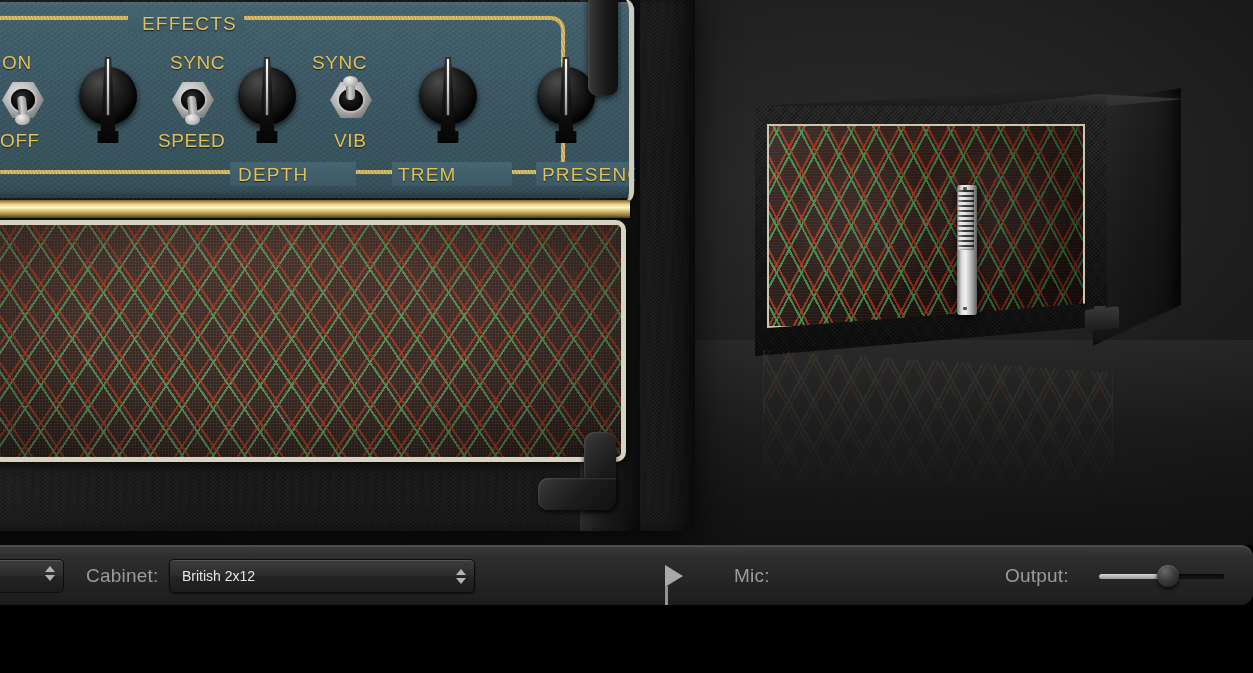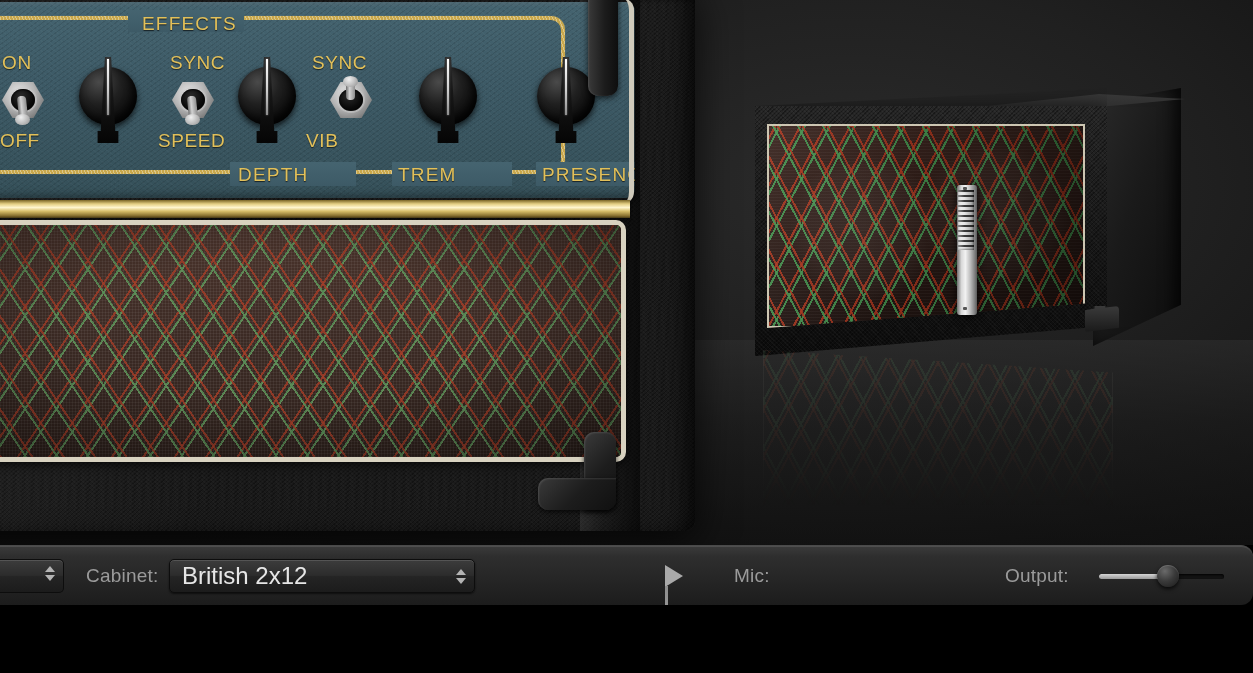--- a/index.html
+++ b/index.html
@@ -297,21 +297,21 @@
     color:#9b9b9b; font-size:19px; letter-spacing:.2px; white-space:nowrap;
   }
   .popup{
     position:relative; display:flex; align-items:center; justify-content:space-between;
     height:34px; border-radius:5px;
     background:linear-gradient(180deg,#3c3c3c 0%, #2c2c2c 48%, #242424 52%, #1c1c1c 100%);
     border:1px solid #0d0d0d;
     box-shadow:inset 0 1px 0 rgba(255,255,255,.13), 0 1px 2px rgba(0,0,0,.6);
     padding:0 8px 0 12px;
   }
-  .popup .val{ color:#e6e6e6; font-size:24px; white-space:nowrap; }
+  .popup .val{ color:#e6e6e6; font-size:14px; white-space:nowrap; }
   .stepper{ display:flex; flex-direction:column; gap:3px; margin-left:12px; }
   .stepper i{ width:0;height:0; border-left:5px solid transparent; border-right:5px solid transparent; }
   .stepper i.u{ border-bottom:6px solid #b4b4b4; }
   .stepper i.d{ border-top:6px solid #b4b4b4; }
 
   .popup-cut{
     position:absolute; left:-64px; top:13px; width:128px; height:34px;
     border-radius:5px;
     background:linear-gradient(180deg,#3c3c3c 0%, #2c2c2c 48%, #242424 52%, #1c1c1c 100%);
     border:1px solid #0d0d0d; border-left:none;
@@ -401,21 +401,21 @@
       </div>
       <span class="section-title" style="left:468px; top:162px;">TREM</span>
 
       <span class="sw-label" style="left:382px; top:50px; width:74px;">SYNC</span>
       <div class="toggle up" style="left:398px; top:74px;">
         <div class="toggle-base"></div>
         <div class="toggle-ring"></div>
         <div class="toggle-lever"></div>
         <div class="toggle-tip"></div>
       </div>
-      <span class="sw-label" style="left:376px; top:128px; width:60px;">VIB</span>
+      <span class="sw-label" style="left:404px; top:128px; width:60px;">VIB</span>
 
       <div class="knob" style="left:487px; top:55px;">
         <div class="knob-ball"></div>
         <div class="knob-point"></div>
         <div class="knob-line"></div>
       </div>
       <div class="gap" style="left:606px; top:160px; width:170px; height:24px;"></div>
       <span class="section-title" style="left:612px; top:162px;">PRESENCE</span>
 
       <div class="knob" style="left:605px; top:55px;">

